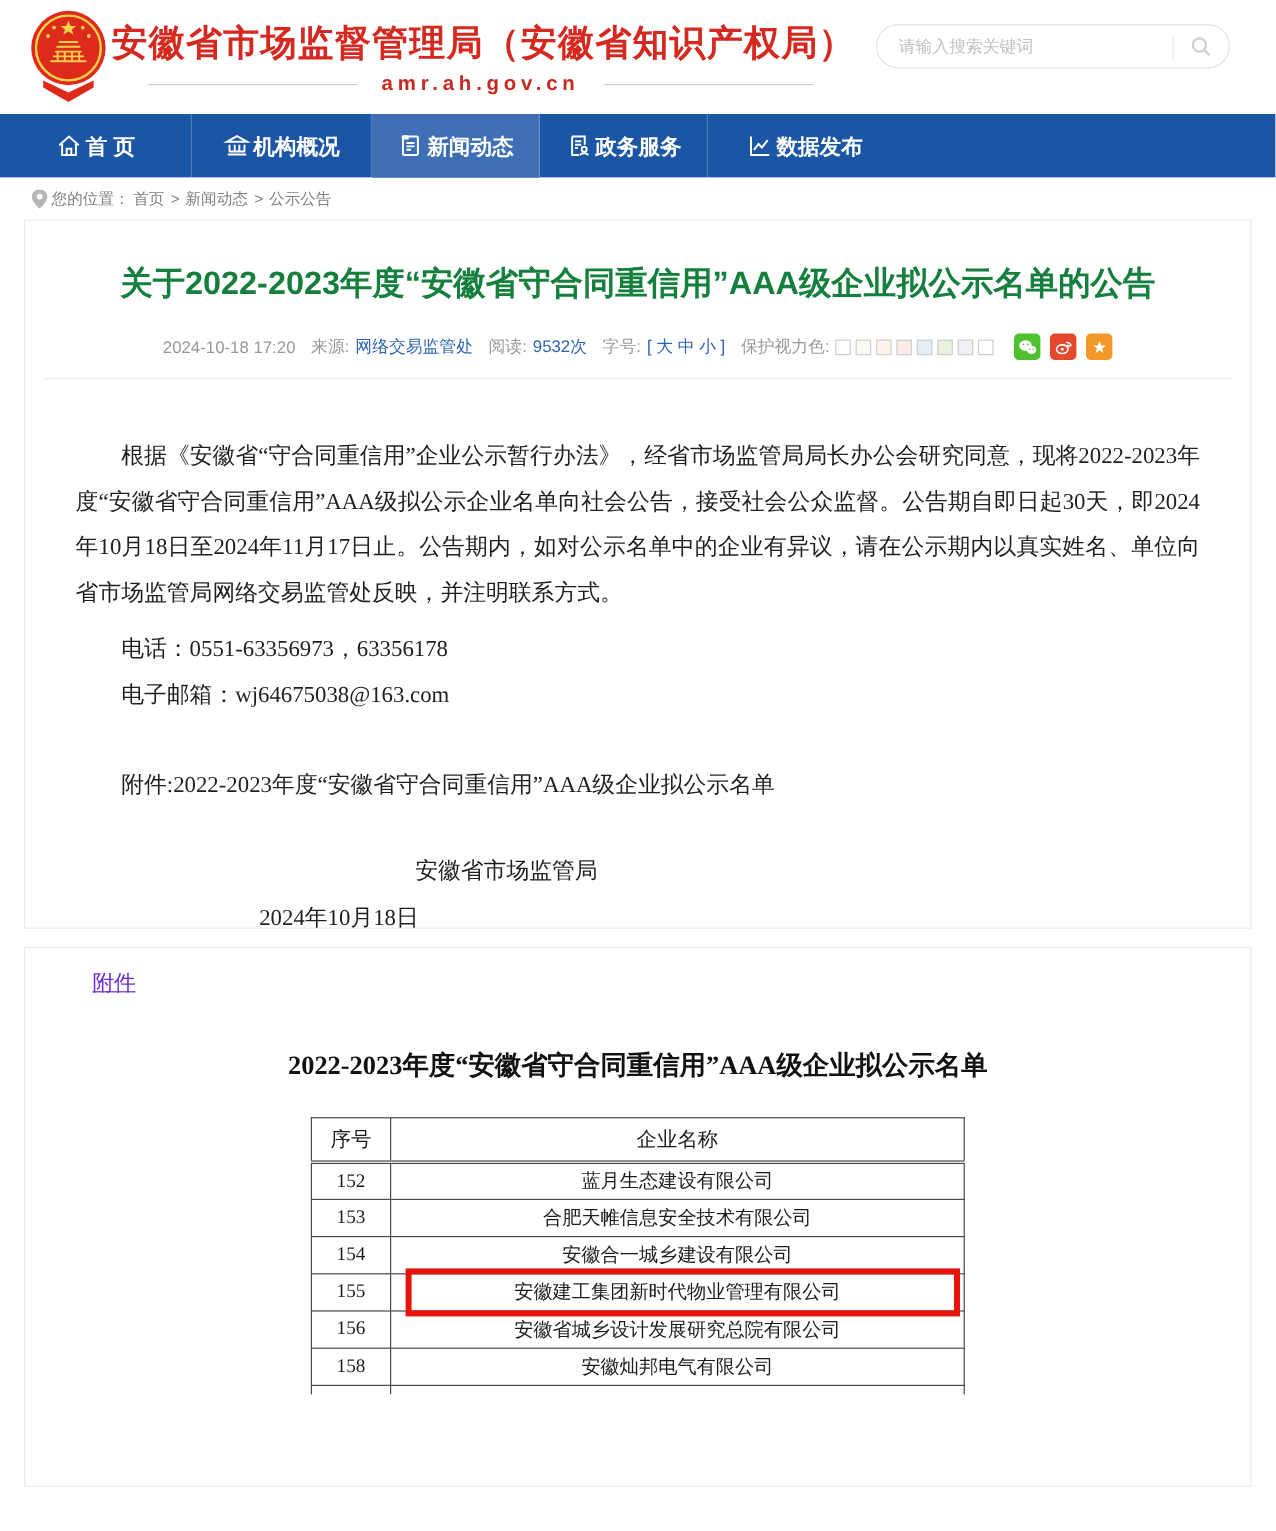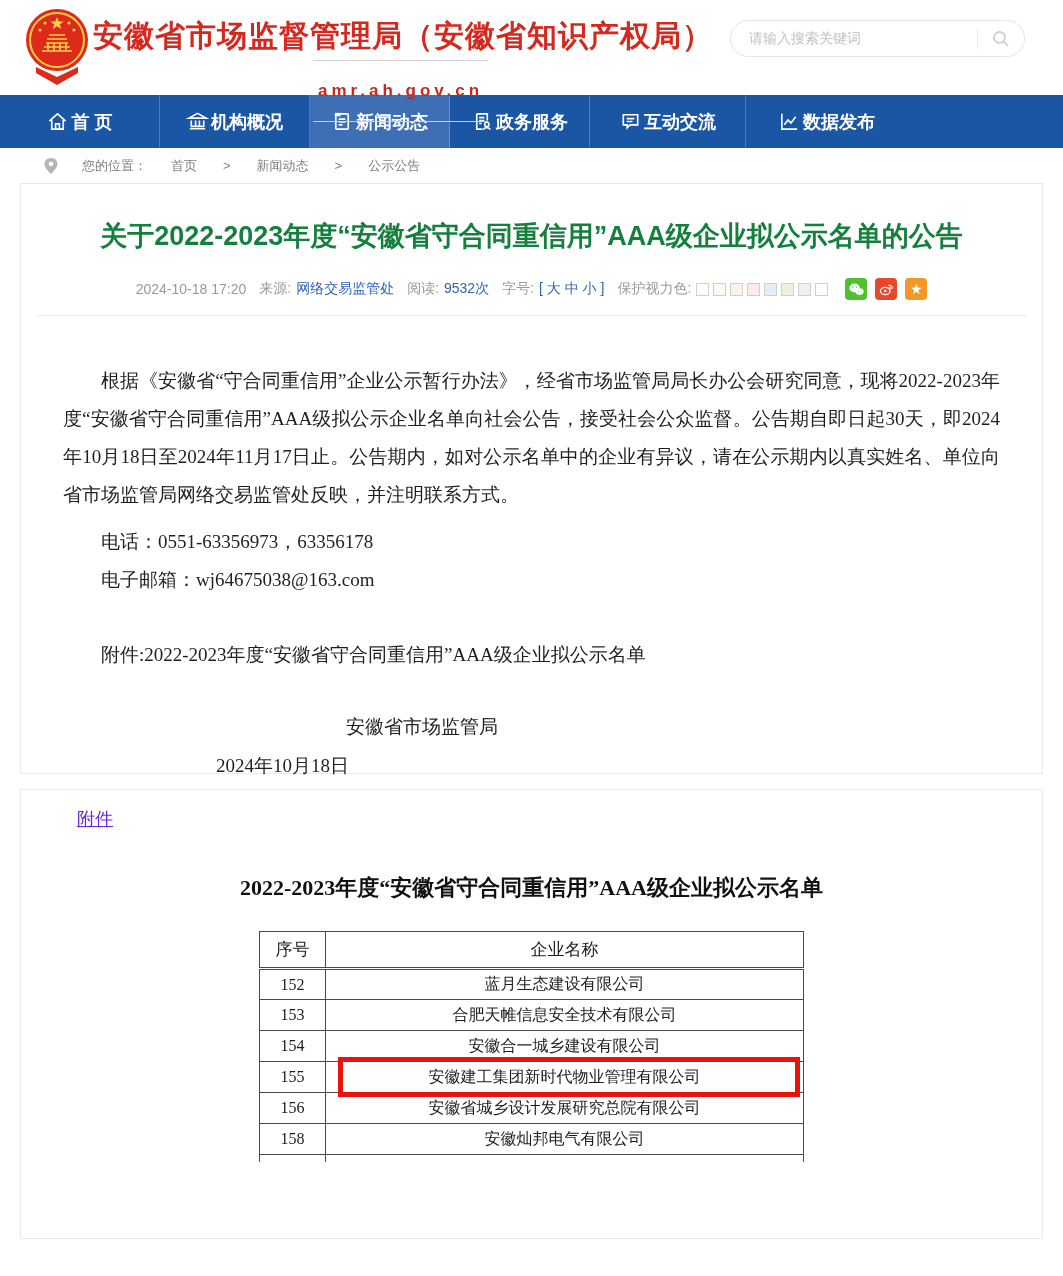--- a/index.html
+++ b/index.html
@@ -3,37 +3,37 @@
 <meta charset="utf-8">
 <style>
   * { margin:0; padding:0; box-sizing:border-box; }
   html,body { width:1063px; background:#ffffff; font-family:"Liberation Sans",sans-serif; }
   body { height:1276px; overflow:hidden; position:relative; }
 
   
   .header { height:95px; position:relative; background:#fff; }
   .logo { position:absolute; left:22px; top:7px; width:70px; height:82px; }
   .site-title { position:absolute; left:93px; top:16px; font-size:30px; font-weight:bold; color:#d5281e; letter-spacing:1px; white-space:nowrap; }
-  .domain-row { position:absolute; left:93px; top:60px; width:615px; display:flex; align-items:center; justify-content:center; gap:20px;flex-direction:column; }
+  .domain-row { position:absolute; left:93px; top:60px; width:615px; display:flex; align-items:center; justify-content:center; gap:20px; }
   .domain-row .rule { width:175px; height:1px; background:#cfcfcf; }
   .domain { color:#c8281e; font-weight:bold; font-size:17px; letter-spacing:4px; }
   .search-box { position:absolute; right:38px; top:20px; width:295px; height:37px; border:1px solid #e4e4e4; border-radius:19px; display:flex; align-items:center; background:#fff; }
   .search-ph { flex:1; padding-left:18px; font-size:14px; color:#c2c2c2; }
   .search-div { width:1px; height:20px; background:#ececec; }
   .search-btn { width:46px; display:flex; align-items:center; justify-content:center; cursor:pointer; }
 
   
   .nav { height:53px; background:#1b56a4; display:flex; }
   .nav-item { display:flex; align-items:center; justify-content:center; gap:2px; color:#fff; font-size:18px; font-weight:bold; border-right:1px solid rgba(255,255,255,0.22); cursor:pointer; }
   .nav-item:last-child { border-right:none; }
   .nav-item.active { background:#3e6fb5; }
   .nav-item svg { display:block; }
 
   
-  .breadcrumb { height:35px; display:flex; align-items:center; padding-left:44px; gap:24px; font-size:13px; color:#808080; background:#fff; }
+  .breadcrumb { height:35px; display:flex; align-items:center; padding-left:26px; gap:3px; font-size:13px; color:#808080; background:#fff; }
   .breadcrumb .sep { margin:0 2px; }
 
   
   .article-box { margin:0 20px; border:1px solid #eaeaea; height:591px; background:#fff; }
   .article-title { margin-top:34px; text-align:center; font-size:27px; font-weight:bold; color:#15803d; }
   .meta { margin-top:24px; display:flex; align-items:center; justify-content:center; gap:13px; font-size:14px; color:#999; white-space:nowrap; }
   .meta .blue { color:#2e64b2; }
   .meta .pair { display:flex; gap:5px; align-items:center; }
   .swatches { display:flex; gap:4px; }
   .swatch { width:13px; height:13px; border:1px solid #cfcfcf; display:inline-block; cursor:pointer; }
@@ -131,27 +131,20 @@
   </div>
   <div class="nav-item" style="flex-basis:140px;">
     <svg width="23" height="23" viewBox="0 0 24 24" fill="none" stroke="#fff" stroke-width="1.7">
       <path d="M6 4 H17 V11 M6 4 V20 H12"></path>
         <path d="M8.5 8 H14 M8.5 11 H14 M8.5 14 H11"></path>
         <circle cx="16.5" cy="15" r="2.2"></circle>
         <path d="M13.2 20.5 C13.2 17.8 19.8 17.8 19.8 20.5"></path>
     </svg>
     <span>政务服务</span>
   </div>
-  <div class="nav-item" style="flex-basis:156px;">
-    <svg width="23" height="23" viewBox="0 0 24 24" fill="none" stroke="#fff" stroke-width="1.7">
-      <path d="M4.5 5 H19.5 V15.5 H11.5 L8.5 18.5 V15.5 H4.5 Z"></path>
-        <path d="M8 9 H16 M8 12 H14"></path>
-    </svg>
-    <span>互动交流</span>
-  </div>
   <div class="nav-item" style="flex-basis:161px;">
     <svg width="23" height="23" viewBox="0 0 24 24" fill="none" stroke="#fff" stroke-width="1.7">
       <path d="M4 4 V20 H20"></path>
         <path d="M6.5 15.5 L10.5 10.5 L13.5 13.5 L18.5 7"></path>
     </svg>
     <span>数据发布</span>
   </div>
 </div>
 
 <div class="breadcrumb">

